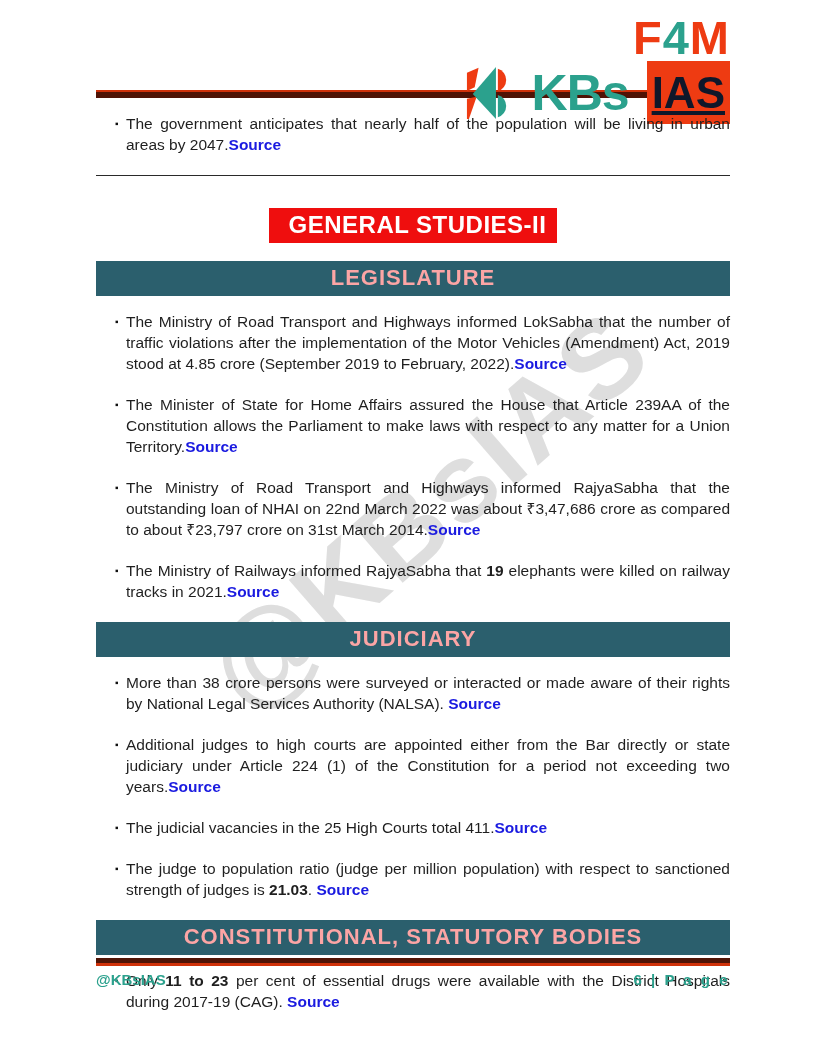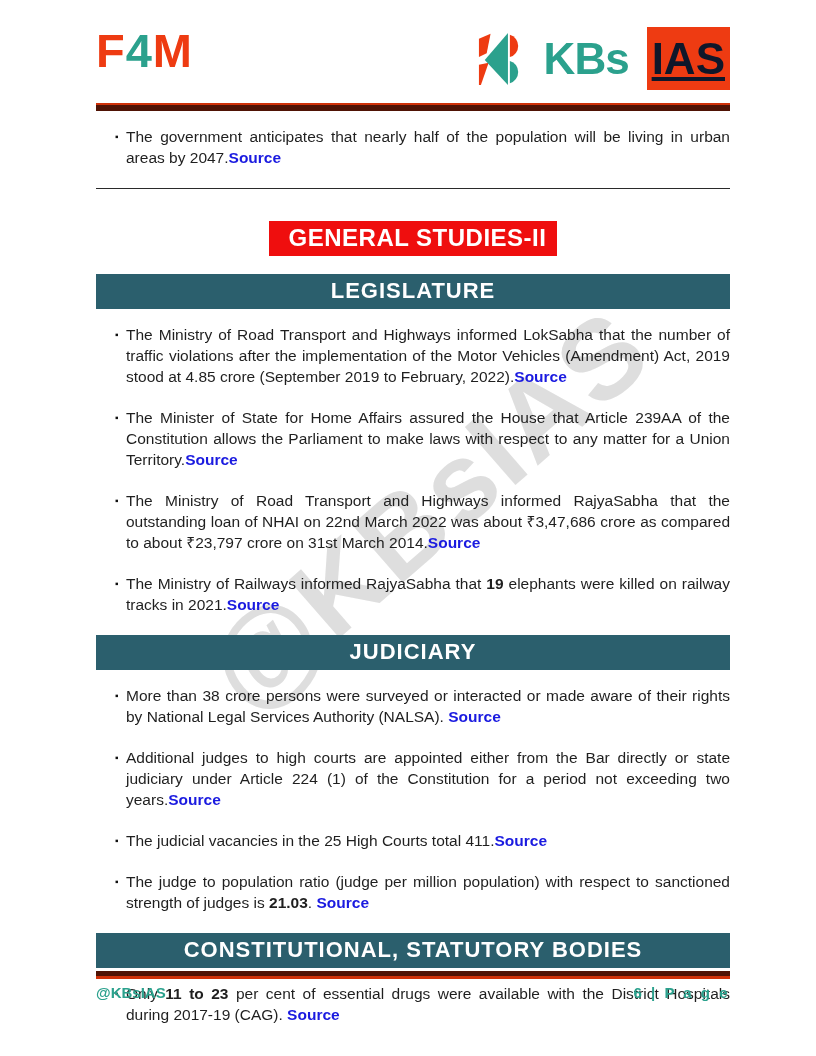--- a/index.html
+++ b/index.html
@@ -23,29 +23,29 @@
     color:#d9d9d9;
     opacity:.85;
     white-space:nowrap;
     z-index:0;
     pointer-events:none;
   }
   .content-layer{position:relative;z-index:1;}
   .content{margin-left:96px;margin-right:86px;}
   
   .header-row{
-    display:flex;justify-content:space-between;align-items:flex-start;
-    padding-top:27px;height:76px;
+    display:flex;justify-content:space-between;align-items:flex-end;
+    padding-top:14px;height:76px;flex-direction:column;
   }
   .brand{font-size:47px;font-weight:800;letter-spacing:1px;line-height:1;}
   .brand .r{color:var(--brand-red);}
   .brand .t{color:var(--teal);}
   .logo{display:flex;align-items:center;}
   .logo svg{display:block;margin-right:8px;}
-  .logo-kbs{font-size:44px;font-weight:800;color:var(--teal);letter-spacing:-1px;line-height:1;}
+  .logo-kbs{font-size:50px;font-weight:800;color:var(--teal);letter-spacing:-1px;line-height:1;}
   .logo-ias{
     font-size:44px;font-weight:800;color:#0f172a;line-height:1;
     background:var(--brand-red);
     padding:10px 5px 9px 5px;margin-left:18px;text-decoration:underline;
   }
   .header-rule{
     height:8px;
     background:linear-gradient(to bottom, var(--rule-bright) 0 30%, var(--rule-dark) 30% 100%);
     margin-left:96px;margin-right:86px;
   }
@@ -76,21 +76,21 @@
   .doc-title-wrap{text-align:center;margin-top:32px;}
   .doc-title{
     display:inline-block;
     background:var(--banner-red);
     color:#fff;font-size:24px;font-weight:800;
     letter-spacing:.5px;
     padding:3px 11px 4px 20px;
   }
   .section-banner{
     background:var(--banner-teal);
-    color:#ffffff;text-align:center;
+    color:#fca5a5;text-align:center;
     font-size:22px;font-weight:800;
     letter-spacing:1px;
     padding:4px 0 5px 0;
     margin-top:18px;
   }
   
   .footer{
     position:absolute;left:96px;right:86px;bottom:24px;z-index:1;
   }
   .footer-rule{

